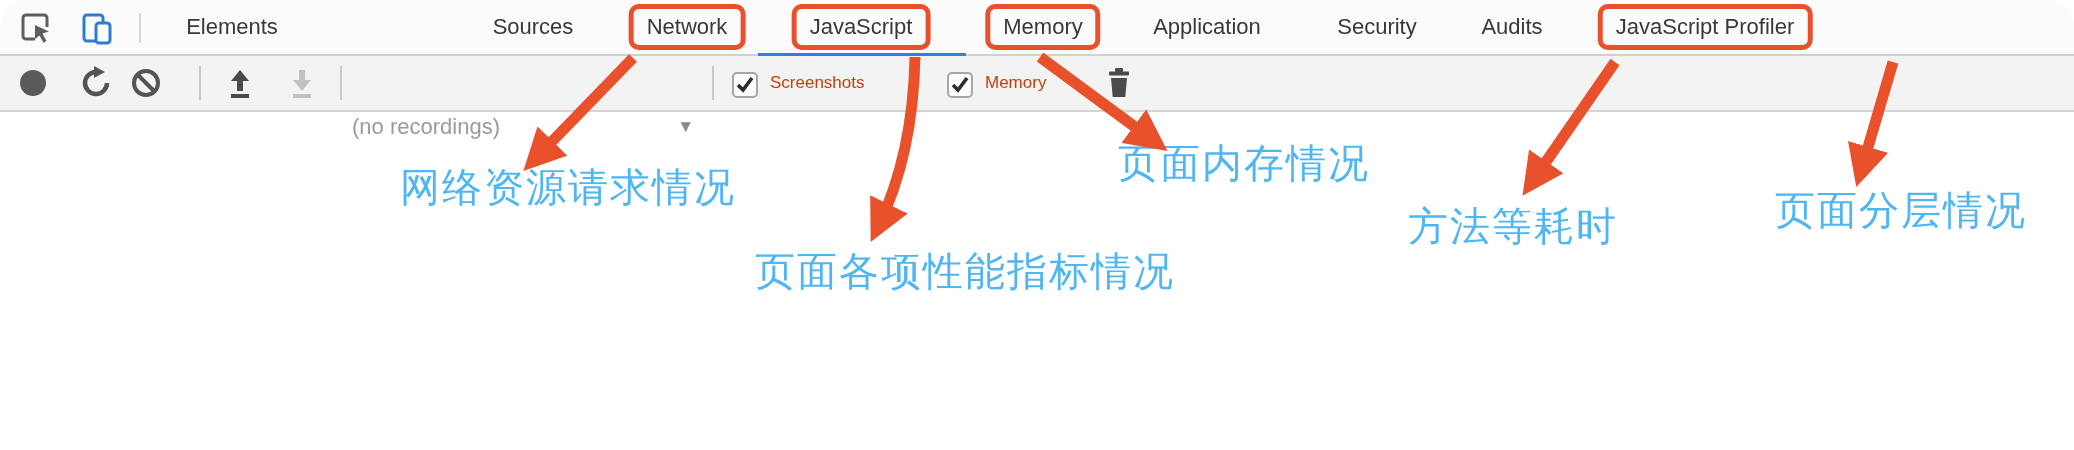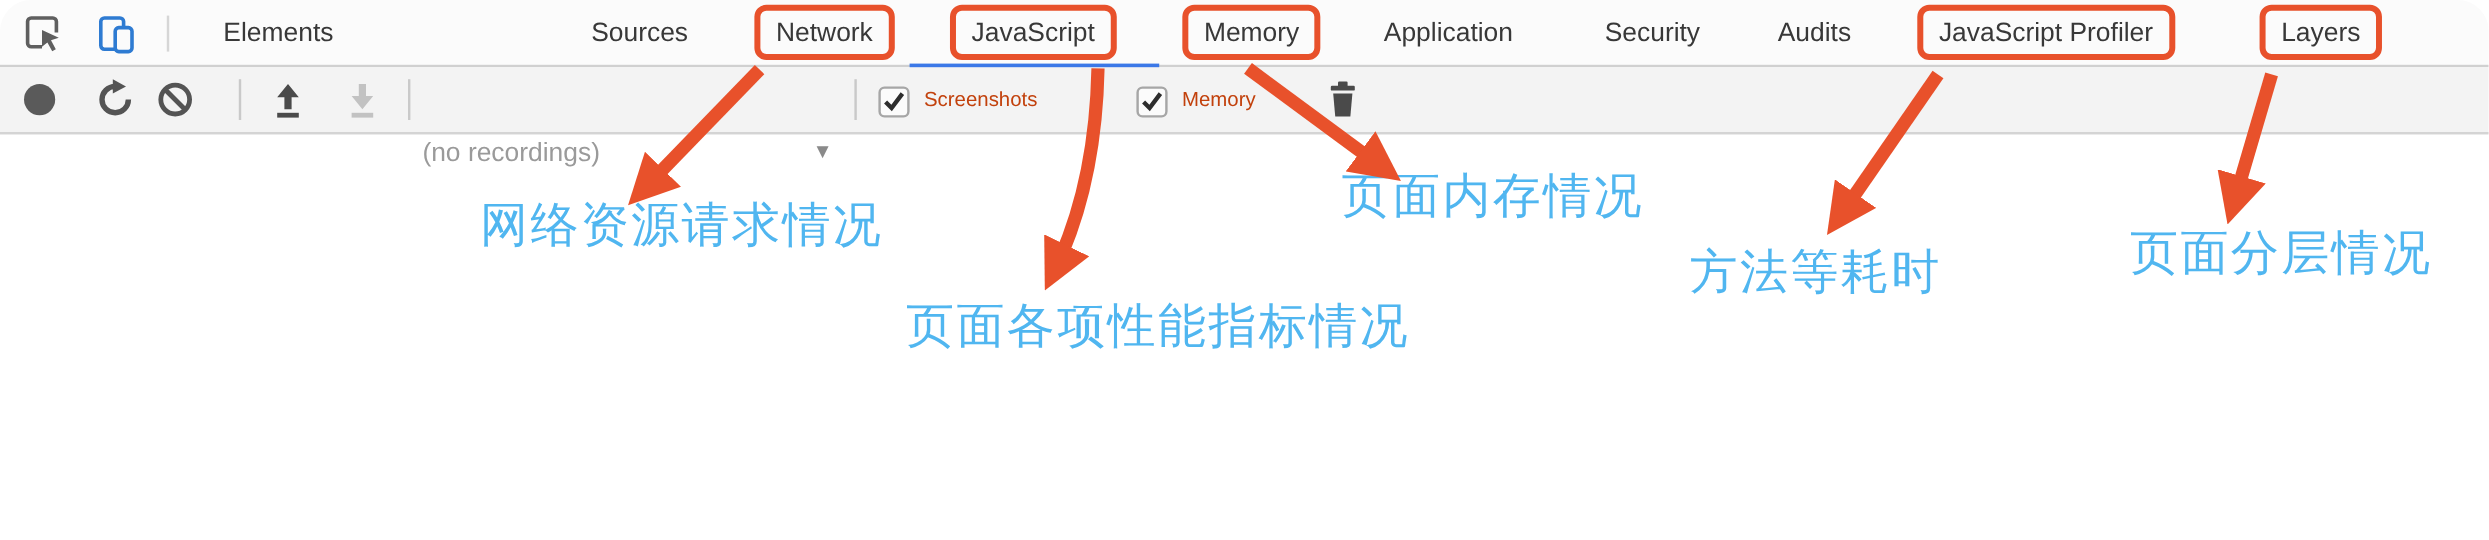--- a/index.html
+++ b/index.html
@@ -74,21 +74,20 @@
 
     <div class="tab t0">Elements</div>
     <div class="tab t2">Sources</div>
     <div class="tab t3 boxed">Network</div>
     <div class="tab t4 boxed">JavaScript</div>
     <div class="tab t5 boxed">Memory</div>
     <div class="tab t6">Application</div>
     <div class="tab t7">Security</div>
     <div class="tab t8">Audits</div>
     <div class="tab t9 boxed">JavaScript Profiler</div>
-    <div class="tab t10 boxed">Layers</div>
 
     <div class="active-underline"></div>
   </div>
 
   <div class="toolbar">
 
     <div class="record-dot"></div>
 
     <div class="tl-btn" style="left:78px">
       <svg width="36" height="36" viewBox="0 0 36 36">

